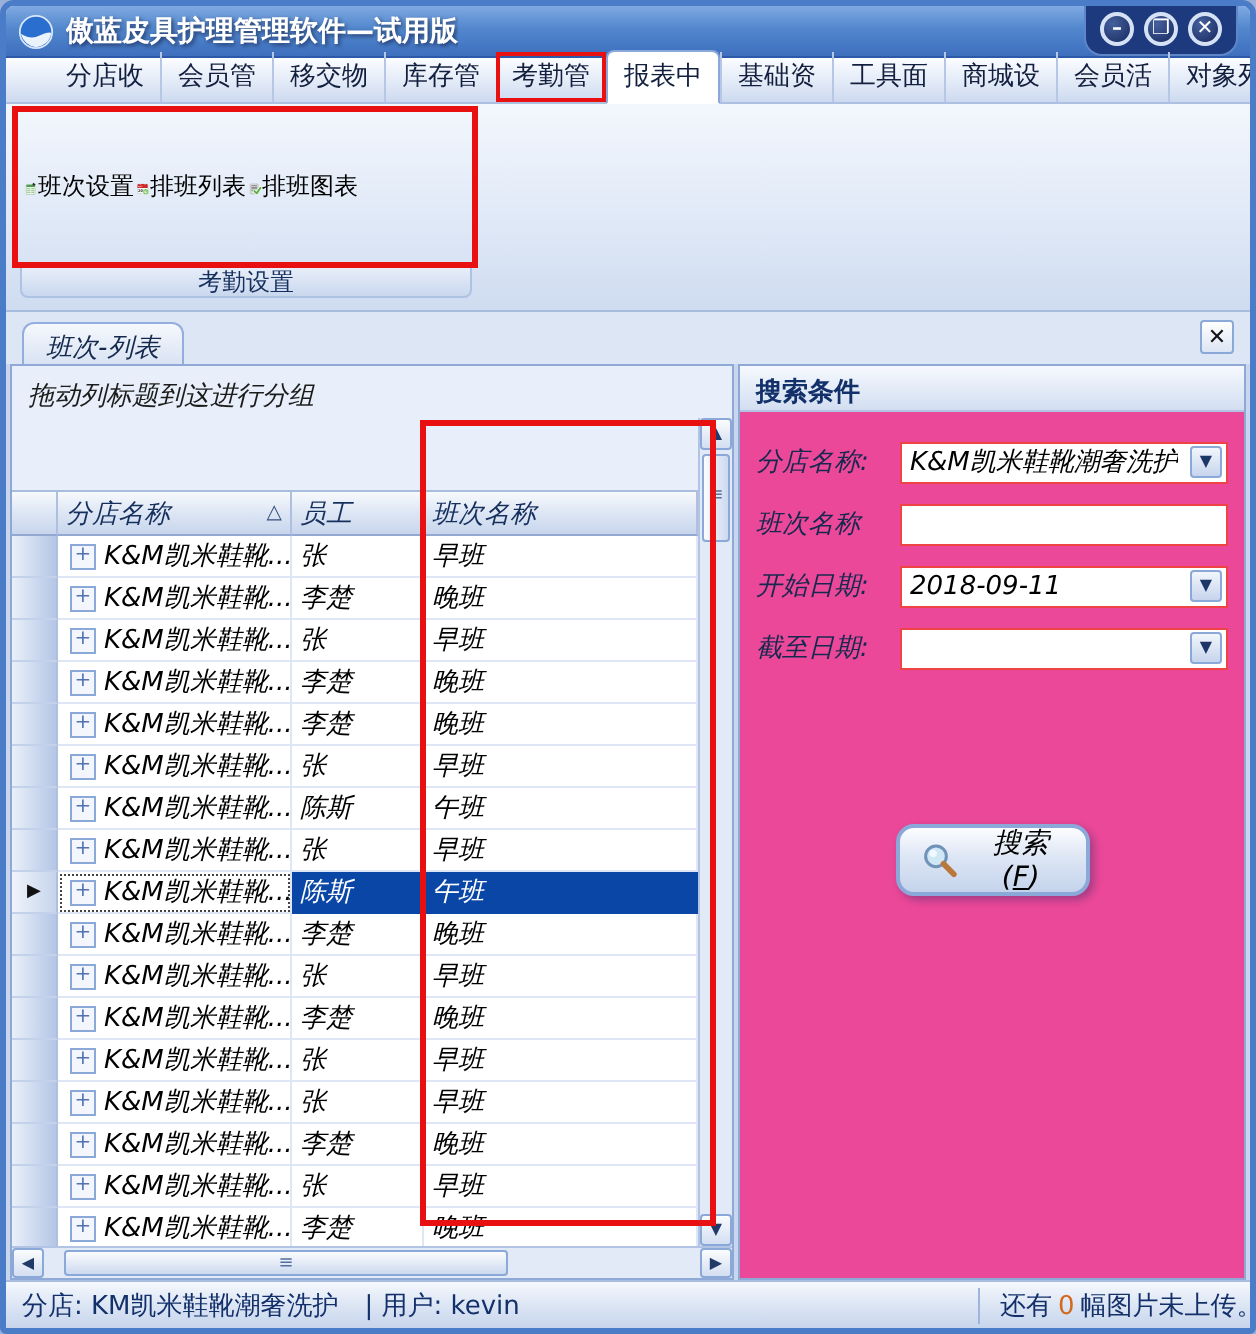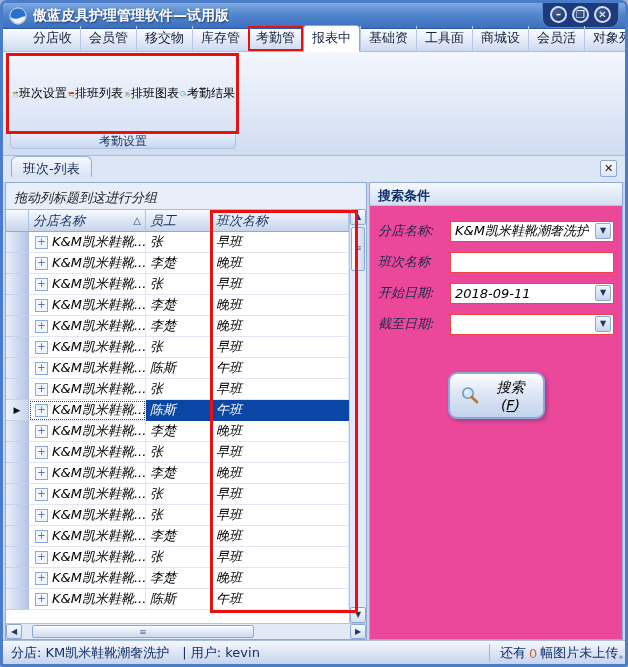--- a/index.html
+++ b/index.html
@@ -41,38 +41,38 @@
   .group-buttons { display:flex; gap:1px; height:77px; padding:1px 2px; }
   .ribbon-btn { width:55px; display:flex; flex-direction:row; align-items:center; cursor:pointer; }
   .ribbon-btn svg { width:37px; height:37px; margin:3px 0 1px; }
   .ribbon-btn .rb-label { font-size:12px; color:#000; white-space:nowrap; }
   .group-caption { height:17px; margin-top:0; text-align:center; font-size:12px; line-height:16px; color:#16305e;
                    background:linear-gradient(#eaf0fa,#c9d7ee); border:1px solid #aec2e4; border-radius:0 0 4px 4px; }
   .redbox-group { position:absolute; left:-4px; top:-2px; width:233px; height:81px;
                   border:3px solid #e81010; z-index:5; pointer-events:none; }
 
   
-  .doc-tab-row { height:26px; display:flex; padding-left:8px; position:relative;
-                 background:#dce6f5; }
+  .doc-tab-row { height:26px; display:flex; align-items:flex-end; padding-left:8px; position:relative;
+                 background:#dce6f5;font-style:italic; }
   .dtab { height:21px; padding:3px 11px; margin-right:3px; color:#15294e; cursor:pointer;
           background:linear-gradient(#f5f8fd,#d9e3f3); border:1px solid #93aede; border-bottom:none;
           border-radius:6px 6px 0 0; }
   .dtab.active { background:#fff; height:23px; padding-top:4px; }
   .doc-close { position:absolute; right:8px; top:4px; width:17px; height:17px; cursor:pointer;
                border:1px solid #8aa8d8; background:linear-gradient(#ffffff,#dbe5f4); border-radius:2px;
                font-size:11px; font-weight:bold; color:#111; text-align:center; line-height:15px; }
 
   
   .main { display:flex; gap:2px; padding:0 2px; height:458px; background:#c9d7ee; }
 
   .grid-panel { width:362px; background:#e9effa; border:1px solid #8fa9d6; position:relative;
                 display:flex; flex-direction:column;font-style:italic; }
   .group-hint { height:26px; padding:6px 0 0 8px; color:#1c1c1c; }
   .table-wrap { flex:1; display:flex; overflow:hidden; }
-  .table { flex:1; background:#fff; display:flex; flex-direction:column; overflow:hidden; border-top:1px solid #a8bcde;}
+  .table { flex:1; background:#fff; display:flex; flex-direction:column; overflow:hidden; border-top:1px solid #a8bcde;margin-top:36px;}
   .thead { display:flex; height:22px; flex:0 0 auto; }
   .hcell { background:linear-gradient(#f7fafd,#dde6f4 50%,#c7d5ec); border-right:1px solid #aebfe0;
            border-bottom:1px solid #93a9d2; color:#16305e; padding:3px 4px; white-space:nowrap;
            display:flex; align-items:center; cursor:pointer; }
   .trow { display:flex; height:21px; flex:0 0 auto; cursor:pointer; }
   .cell { border-right:1px solid #dfe6f5; border-bottom:1px solid #dfe6f5; padding:2px 4px;
           white-space:nowrap; overflow:hidden; display:flex; align-items:center; color:#000; background:#fff; }
   .w-ind { width:23px; flex:0 0 auto; }
   .w-branch { width:117px; flex:0 0 auto; }
   .w-emp { width:66px; flex:0 0 auto; }
@@ -113,24 +113,24 @@
   .frow { display:flex; align-items:center; height:22px; }
   .flabel { width:72px; flex:0 0 auto; color:#15294e; white-space:nowrap; }
   .fctrl { flex:1; height:21px; border:1px solid #ef4444; background:#fff; display:flex;
            align-items:center; padding:0 2px 0 4px; overflow:hidden; }
   .fctrl .val { white-space:nowrap; overflow:hidden; }
   .fctrl input { border:none; outline:none; width:100%; height:100%; font:inherit; background:transparent; }
   .drop-btn { width:16px; height:16px; flex:0 0 auto; margin-left:auto; cursor:pointer;
               background:linear-gradient(#f2f6fc,#c6d4ec); border:1px solid #8aa8d8; border-radius:2px;
               font-size:8px; color:#1d3668; text-align:center; line-height:14px; }
   .search-btn-row { margin-top:28px; text-align:center; }
-  .search-btn { display:inline-flex; align-items:center; gap:9px; width:97px; height:47px; padding:0 10px;
+  .search-btn { display:inline-flex; align-items:center; gap:9px; width:97px; height:36px; padding:0 10px;
                 border:2px solid #8aa8d8; border-radius:9px; cursor:pointer;
                 background:linear-gradient(#fcfdff,#dde6f4 45%,#c4d3ec);
-                box-shadow:2px 2px 4px rgba(20,40,90,.35); font-size:14px; color:#000; }
+                box-shadow:2px 2px 4px rgba(20,40,90,.35); font-size:14px; color:#000;margin-top:40px; }
   .search-btn .key { text-decoration:underline; }
 
   
   .statusbar { height:25px; display:flex; align-items:center; padding:0 4px 0 8px; color:#13306a;
                background:linear-gradient(#f5f8fd,#d6e1f2 60%,#c6d3ec); border-top:1px solid #a8bcde; }
   .status-left { width:478px; flex:0 0 auto; white-space:nowrap; overflow:hidden; }
   .status-right { flex:1; border-left:1px solid #9fb4da; padding-left:10px; display:flex; align-items:center;
                   white-space:nowrap; }
   .status-count { color:#d2691e; padding:0 3px; }
 </style>
@@ -207,38 +207,20 @@
             <rect x="9" y="9" width="15" height="2" fill="#6a6a6a"></rect>
               <rect x="9" y="13" width="15" height="2" fill="#6a6a6a"></rect>
             <rect x="9" y="17" width="15" height="2" fill="#6a6a6a"></rect>
               <rect x="9" y="21" width="10" height="2" fill="#6a6a6a"></rect>
             <path d="M17 24 L23 30 L33 15" fill="none" stroke="#fff" stroke-width="8" stroke-linecap="round" stroke-linejoin="round"></path>
             <path d="M17 24 L23 30 L33 15" fill="none" stroke="#52b43c" stroke-width="5" stroke-linecap="round" stroke-linejoin="round"></path>
           </svg>
           <span class="rb-label">排班图表</span>
         </div>
 
-        <div class="ribbon-btn">
-          <svg viewBox="0 0 37 37">
-            <circle cx="15" cy="14" r="12" fill="#dfeafc" stroke="#5580c0" stroke-width="3"></circle>
-            <circle cx="15" cy="14" r="8.5" fill="#f4f8ff"></circle>
-            <path d="M15 14 L15 8 M15 14 L20 16" stroke="#2c466e" stroke-width="1.8"></path>
-            <rect x="19" y="18" width="15" height="14" rx="2" fill="#fff" stroke="#4a9e3a"></rect>
-            <rect x="19" y="18" width="15" height="4" rx="2" fill="#55b23f"></rect>
-            <g fill="#b9dcae">
-              <rect x="21.5" y="24" width="2.5" height="2"></rect>
-                <rect x="25.5" y="24" width="2.5" height="2"></rect>
-                <rect x="29.5" y="24" width="2.5" height="2"></rect>
-              <rect x="21.5" y="28" width="2.5" height="2"></rect>
-                <rect x="25.5" y="28" width="2.5" height="2"></rect>
-                <rect x="29.5" y="28" width="2.5" height="2"></rect>
-            </g>
-          </svg>
-          <span class="rb-label">考勤结果</span>
-        </div>
 
       </div>
       <div class="group-caption">考勤设置</div>
     </div>
   </div>
 
   <div class="doc-tab-row">
     <div class="dtab">班次-列表</div>
     <div class="doc-close">✕</div>
   </div>

